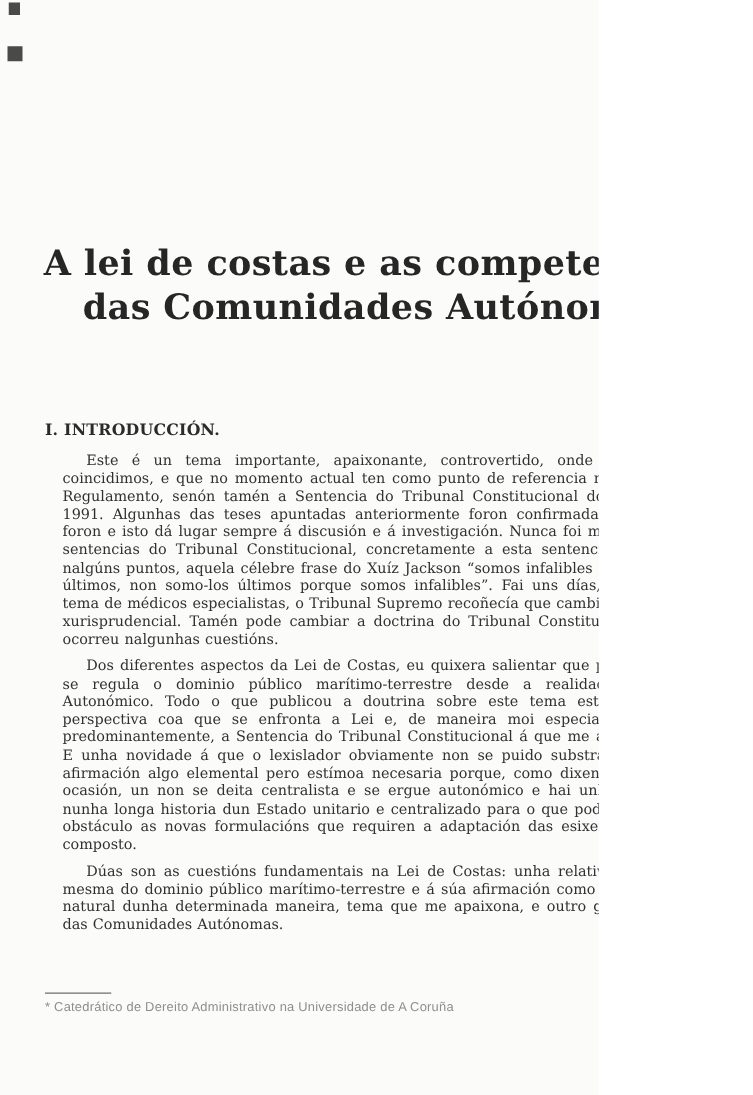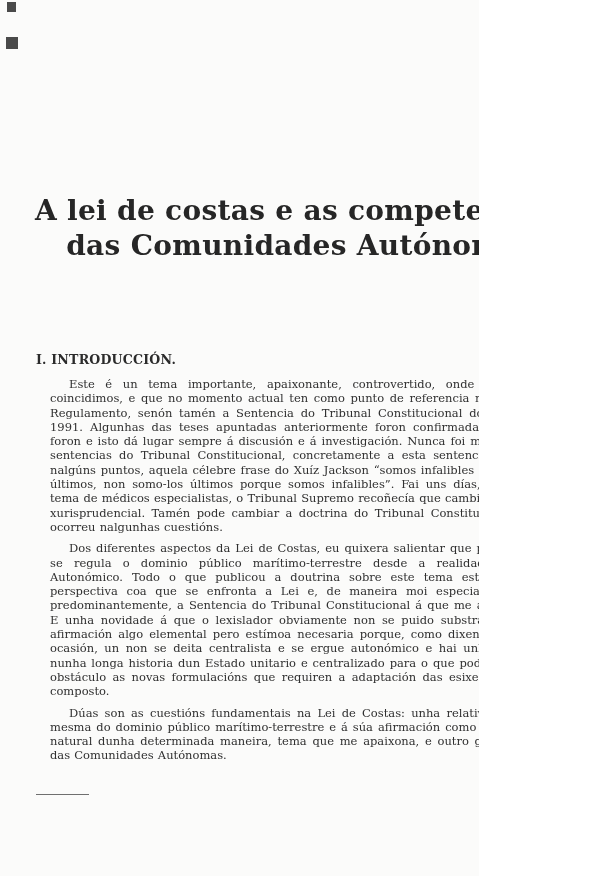--- a/index.html
+++ b/index.html
@@ -41,21 +41,21 @@
     position: absolute;
     top: 296px;
     left: 0;
     width: 602px;
     text-align: center;
     font-size: 16.5px;
     color: #333333;
   }
   .body-text {
     position: absolute;
-    top: 352px;
+    top: 336px;
     left: 36px;
     width: 540px;
   }
   .section-heading {
     margin: 0 0 10px 0;
     font-size: 12.6px;
     font-weight: bold;
     letter-spacing: 0.2px;
     color: #2b2b2b;
   }
@@ -109,16 +109,17 @@
 
 
   <div class="body-text">
     <h2 class="section-heading">I. INTRODUCCIÓN.</h2>
     <p>Este é un tema importante, apaixonante, controvertido, onde discrepamos e coincidimos, e que no momento actual ten como punto de referencia non só a Lei e o Regulamento, senón tamén a Sentencia do Tribunal Constitucional do 4 de Xullo de 1991. Algunhas das teses apuntadas anteriormente foron confirmadas, outras non o foron e isto dá lugar sempre á discusión e á investigación. Nunca foi máis adecuada ás sentencias do Tribunal Constitucional, concretamente a esta sentencia e sobre todo nalgúns puntos, aquela célebre frase do Xuíz Jackson “somos infalibles porque somo-los últimos, non somo-los últimos porque somos infalibles”. Fai uns días, en relación co tema de médicos especialistas, o Tribunal Supremo recoñecía que cambiou a orientación xurisprudencial. Tamén pode cambiar a doctrina do Tribunal Constitucional, como xa ocorreu nalgunhas cuestións.</p>
     <p>Dos diferentes aspectos da Lei de Costas, eu quixera salientar que por primeira vez se regula o dominio público marítimo-terrestre desde a realidade dun Estado Autonómico. Todo o que publicou a doutrina sobre este tema estaba falto desta perspectiva coa que se enfronta a Lei e, de maneira moi especial, eu diría que predominantemente, a Sentencia do Tribunal Constitucional á que me acabo de referir. E unha novidade á que o lexislador obviamente non se puido substraer. Parece esta afirmación algo elemental pero estímoa necesaria porque, como dixen en máis dunha ocasión, un non se deita centralista e se ergue autonómico e hai unha certa inercia nunha longa historia dun Estado unitario e centralizado para o que poden constituír un obstáculo as novas formulacións que requiren a adaptación das esixencias do Estado composto.</p>
     <p>Dúas son as cuestións fundamentais na Lei de Costas: unha relativa á concepción mesma do dominio público marítimo-terrestre e á súa afirmación como dominio público natural dunha determinada maneira, tema que me apaixona, e outro grande tema é o das Comunidades Autónomas.</p>
   </div>
 
   <div class="footnote-rule"></div>
+  <div class="footnote">* Catedrático de Dereito Administrativo na Universidade de A Coruña</div>
 
   <div class="page-number">26</div>
 
 </div>
 
 </body></html>

